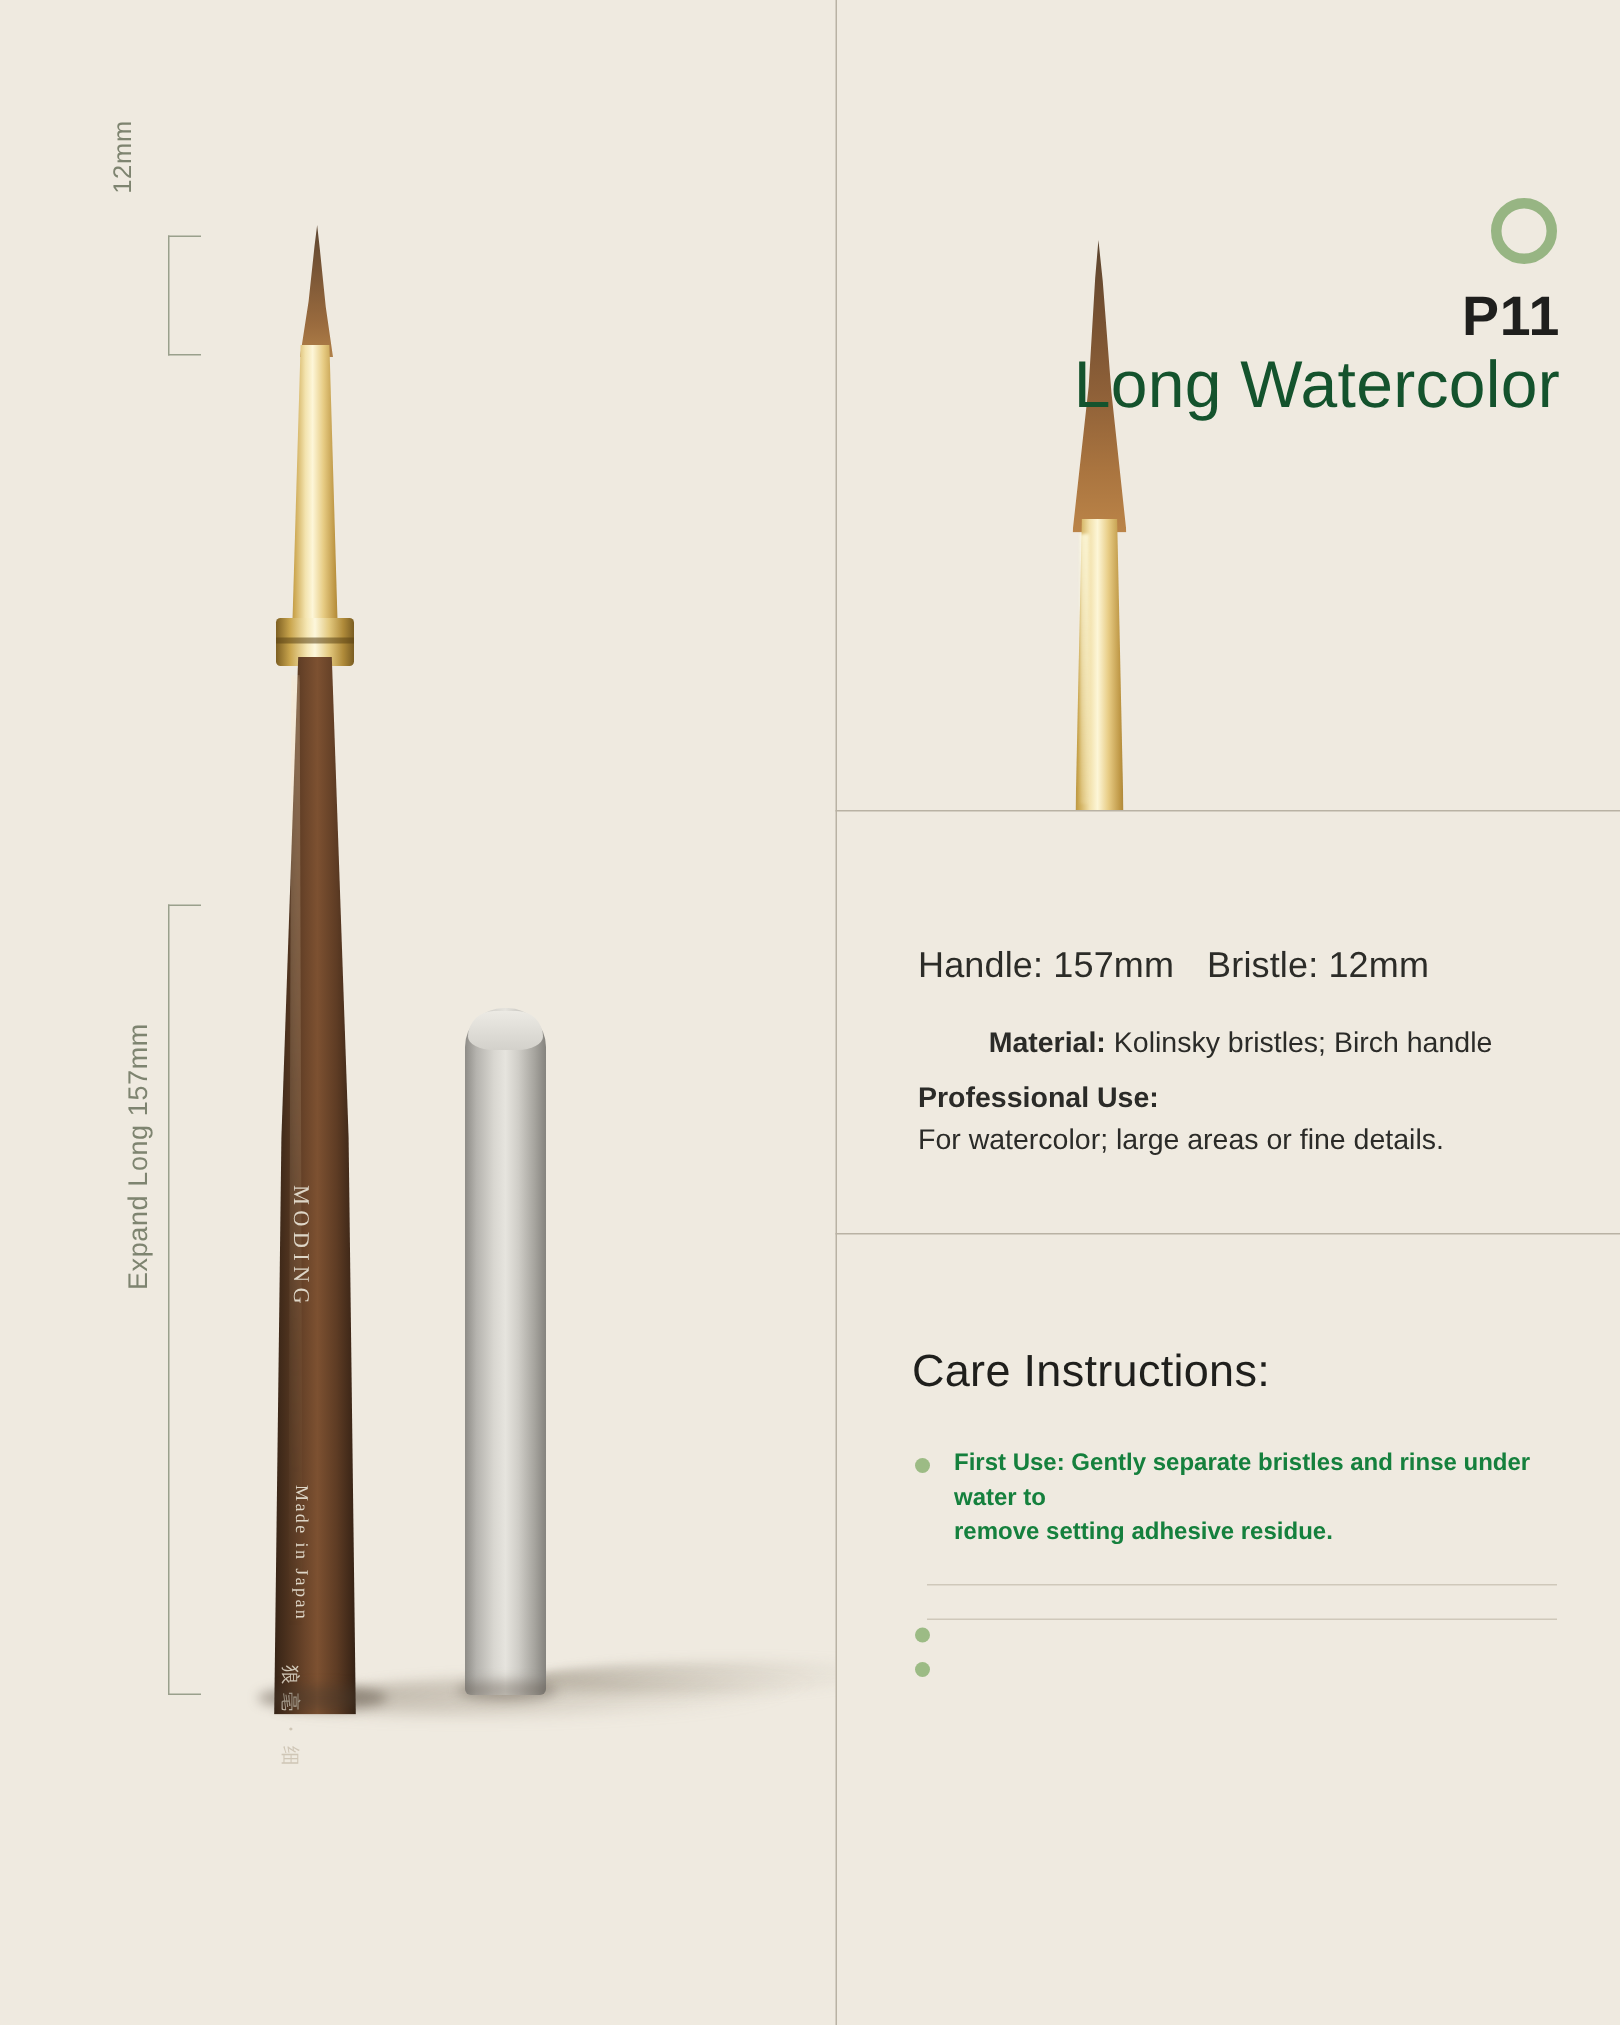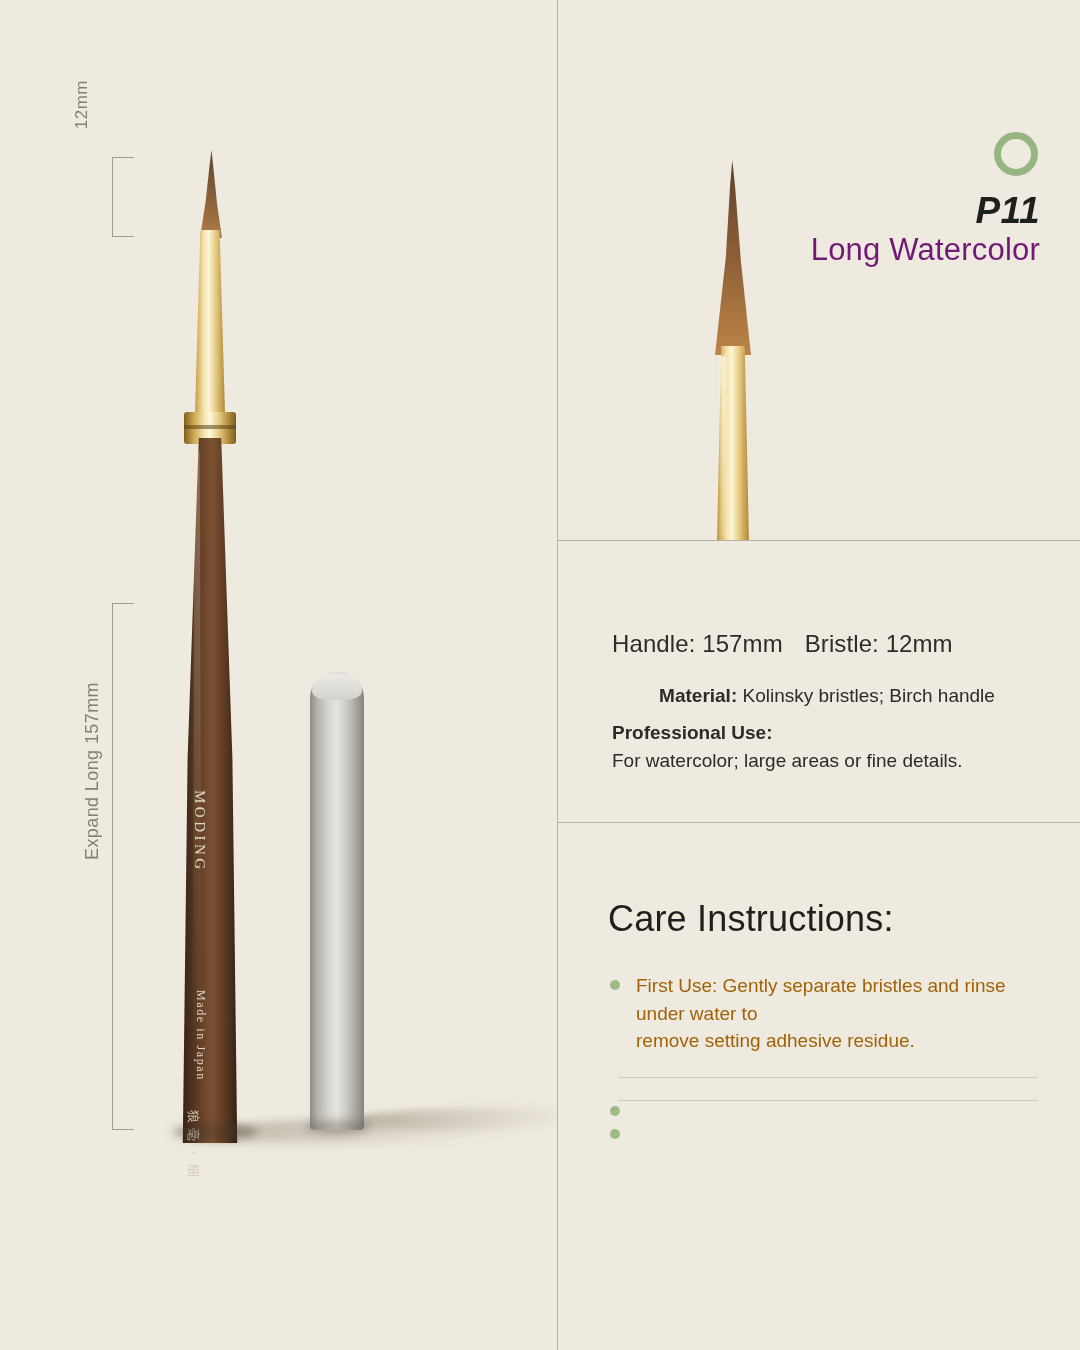--- a/index.html
+++ b/index.html
@@ -243,27 +243,26 @@
     border: 7px solid #97b583;
     border-radius: 50%;
   }
   .model-code {
     position: absolute;
     right: 40px; top: 190px;
     font-size: 37px;
     font-weight: bold;
     letter-spacing: .5px;
     color: #1f1f1d;
-    font-style: italic;
   }
   .model-name {
     position: absolute;
     right: 40px; top: 232px;
-    font-size: 31px;
-    color: #701a75;
+    font-size: 44px;
+    color: #14532d;
     letter-spacing: .2px;
   }
   
   .detail-brush {
     position: absolute;
     left: 140px; top: 160px;
     width: 70px; height: 380px;
   }
   .d-bristle {
     position: absolute;
@@ -303,31 +302,32 @@
   .spec-line-2 { margin-bottom: 8px; text-align: center; }
   .lbl { font-weight: bold; }
 
   
   .care-block {
     position: absolute;
     left: 608px; top: 898px;
     width: 430px;
   }
   .care-title {
-    font-size: 36px;
+    font-size: 30px;
     color: #1f1f1c;
     margin-bottom: 32px;
     letter-spacing: .2px;
   }
   .care-item {
     position: relative;
     padding-left: 28px;
-    font-size: 19px;
+    font-size: 16px;
     line-height: 1.45;
-    color: #a16207;
+    color: #15803d;
+    font-weight: bold;
   }
   .care-item .dot {
     position: absolute;
     left: 2px; top: 8px;
     width: 10px; height: 10px;
     border-radius: 50%;
     background: #9cbb85;
   }
   .care-sep {
     height: 1px;

